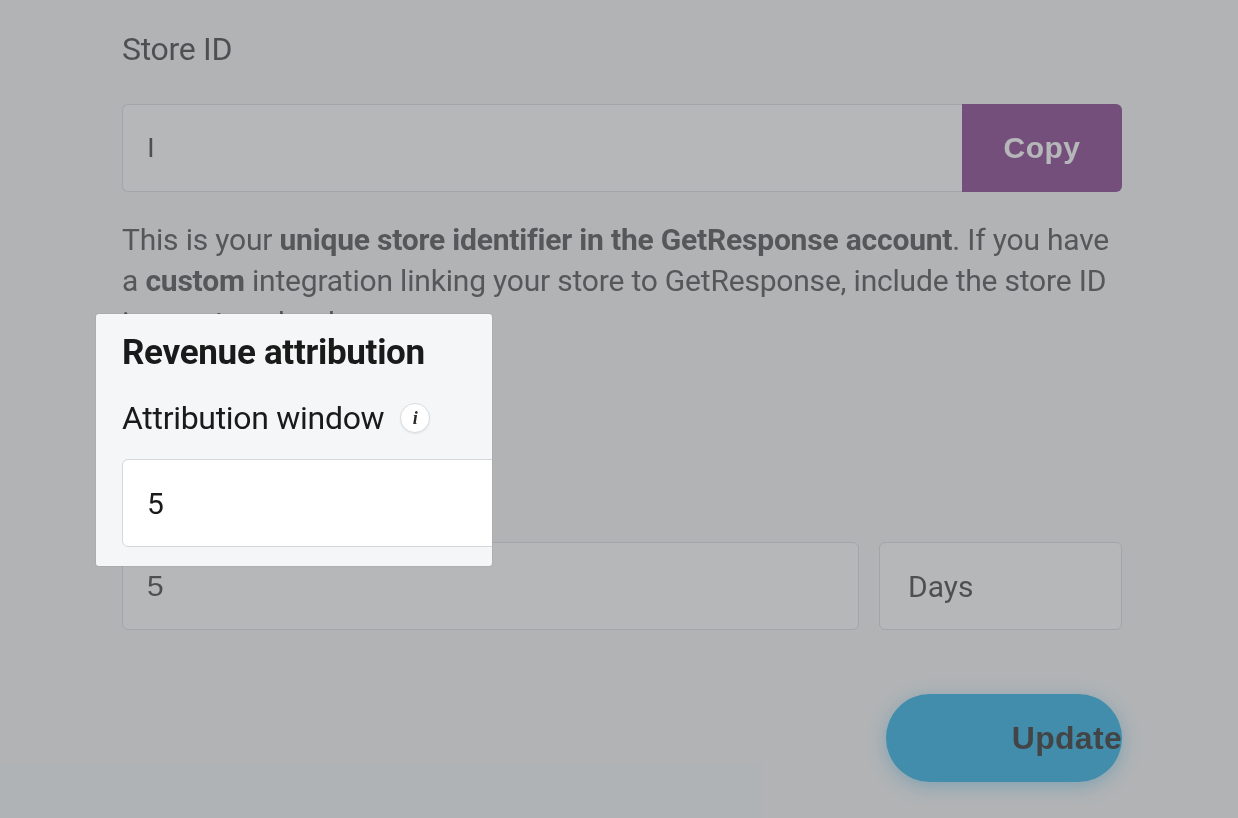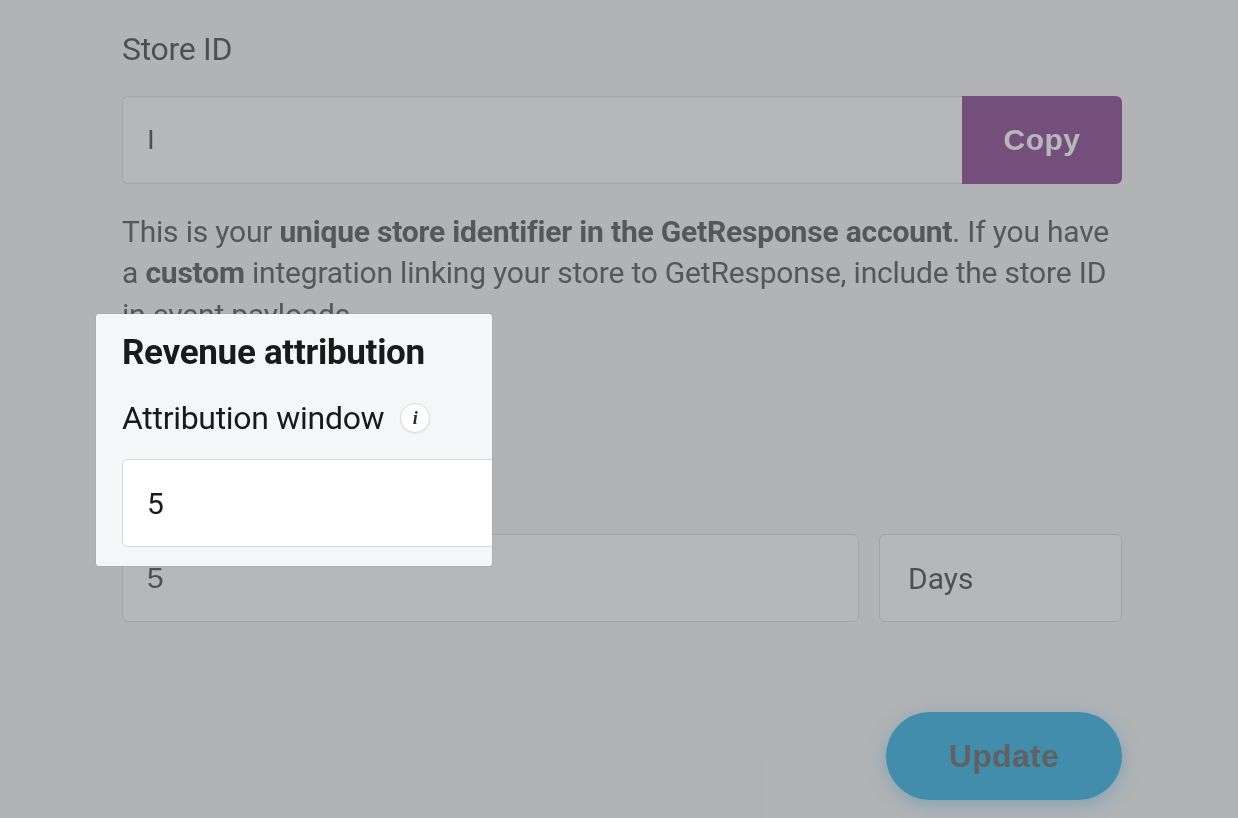--- a/index.html
+++ b/index.html
@@ -20,21 +20,21 @@
   .content {
     position: absolute;
     left: 122px;
     top: 30px;
     width: 1000px;
   }
   .label {
     font-size: 32px;
     color: #1a1a1a;
     font-weight: 400;
-    margin-bottom: 28px;
+    margin-bottom: 36px;
     letter-spacing: -0.3px;
   }
   .store-row {
     display: flex;
     width: 100%;
     height: 88px;
   }
   .store-input {
     flex: 1;
     height: 88px;
@@ -126,34 +126,35 @@
     background: #ffffff;
     border: 1px solid #d4d8dc;
     border-radius: 6px;
     padding: 0 28px;
     font-size: 30px;
     color: #1a1a1a;
     display: flex;
     align-items: center;
   }
   .update-btn {
-    margin-top: 90px;
+    margin-top: 64px;
     margin-left: auto;
     display: block;
     width: 236px;
     height: 88px;
     background: #00a2df;
     border: none;
     border-radius: 44px;
-    color: #404040;
+    color: #000000;
     font-size: 32px;
     font-weight: 600;
     letter-spacing: 0.3px;
     box-shadow: 0 4px 18px rgba(0,162,223,0.45);
     cursor: pointer;
+    text-align: right;
   }
 
   
   .dim-overlay {
     position: absolute;
     inset: 0;
     background: rgba(120,124,128,0.55);
     pointer-events: none;
   }
   

